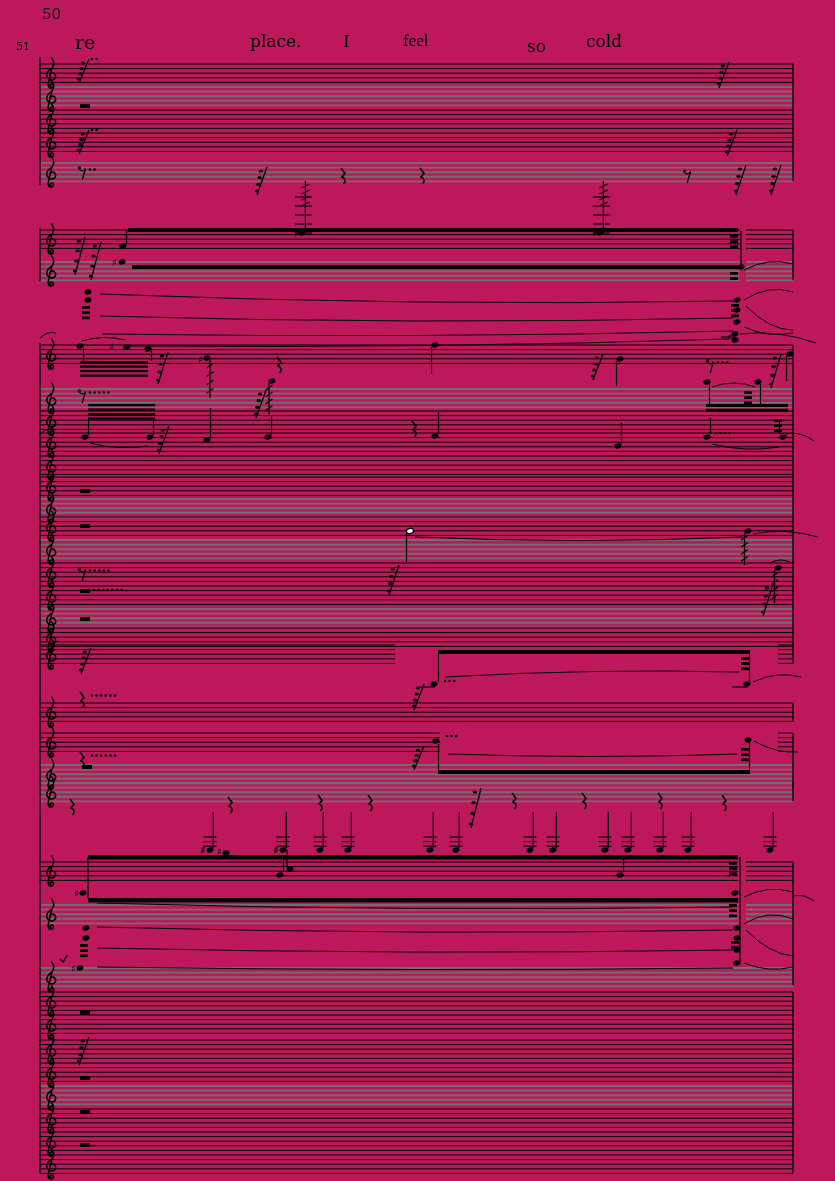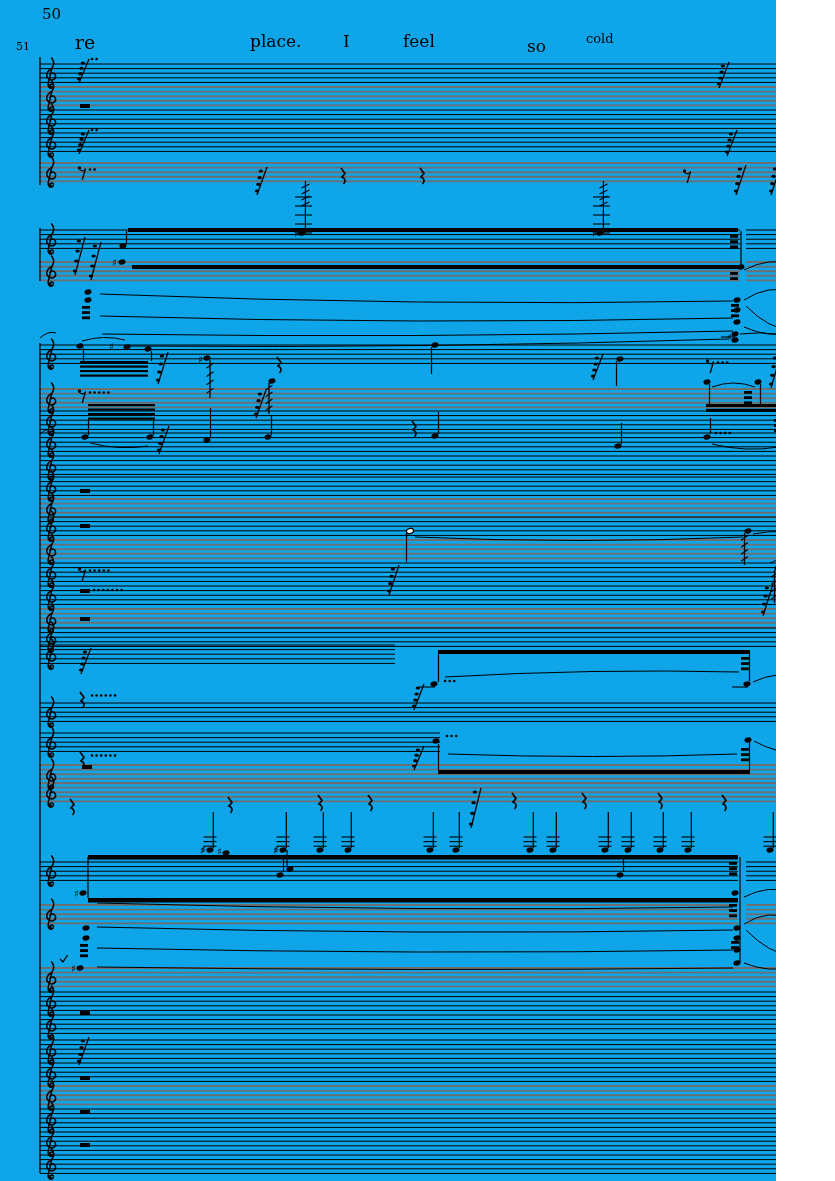--- a/index.html
+++ b/index.html
@@ -1,33 +1,33 @@
 <!DOCTYPE html>
 <html><head>
 <meta charset="utf-8">
 <style>
   html,body{margin:0;padding:0;background:#fff;}
-  #page{position:relative;width:776px;height:1181px;background:#0ea5e9;overflow:hidden;
+  #page{position:relative;width:835px;height:1181px;background:#be185d;overflow:hidden;
         font-family:"DejaVu Serif", serif;}
   .mnum{position:absolute;color:#000;font-family:"DejaVu Serif",serif;}
   .lyr{position:absolute;color:#000;font-family:"DejaVu Serif",serif;white-space:nowrap;}
   svg{position:absolute;left:0;top:0;}
 </style>
 </head>
 <body>
 
 <div id="page">
   <span class="mnum" id="mn0" style="left: 42px; top: 5px; font-size: 15px;">50</span>
   <span class="mnum" id="mn1" style="left: 16px; top: 40px; font-size: 11px;">51</span>
   <span class="lyr" style="left: 75px; top: 31px; font-size: 19px;">re</span>
   <span class="lyr" style="left: 222px; top: 31px; font-size: 17px; margin-left: 28px;">place.</span>
   <span class="lyr" style="left: 343px; top: 31px; font-size: 17px;">I</span>
-  <span class="lyr" style="left: 403px; top: 31px; font-size: 17px;">feel</span>
+  <span class="lyr" style="left: 403px; top: 31px; font-size: 17px; font-family: Liberation Serif, serif;">feel</span>
   <span class="lyr" style="left: 527px; top: 36px; font-size: 17px;">so</span>
-  <span class="lyr" style="left: 586px; top: 31px; font-size: 13px;">cold</span>
+  <span class="lyr" style="left: 586px; top: 31px; font-size: 17px;">cold</span>
   <svg id="score" width="835" height="1181" viewBox="0 0 835 1181">
       <g>
         <line x1="40" y1="64" x2="793" y2="64" stroke="#000000" stroke-width="1"></line>
         <line x1="40" y1="68.6" x2="793" y2="68.6" stroke="#000000" stroke-width="1"></line>
         <line x1="40" y1="73.2" x2="793" y2="73.2" stroke="#000000" stroke-width="1"></line>
         <line x1="40" y1="77.8" x2="793" y2="77.8" stroke="#000000" stroke-width="1"></line>
         <line x1="40" y1="82.4" x2="793" y2="82.4" stroke="#000000" stroke-width="1"></line>
         <line x1="40" y1="87" x2="793" y2="87" stroke="#6f6f6f" stroke-width="1.9"></line>
         <line x1="40" y1="91.6" x2="793" y2="91.6" stroke="#6f6f6f" stroke-width="1.9"></line>
         <line x1="40" y1="96.2" x2="793" y2="96.2" stroke="#6f6f6f" stroke-width="1.9"></line>

